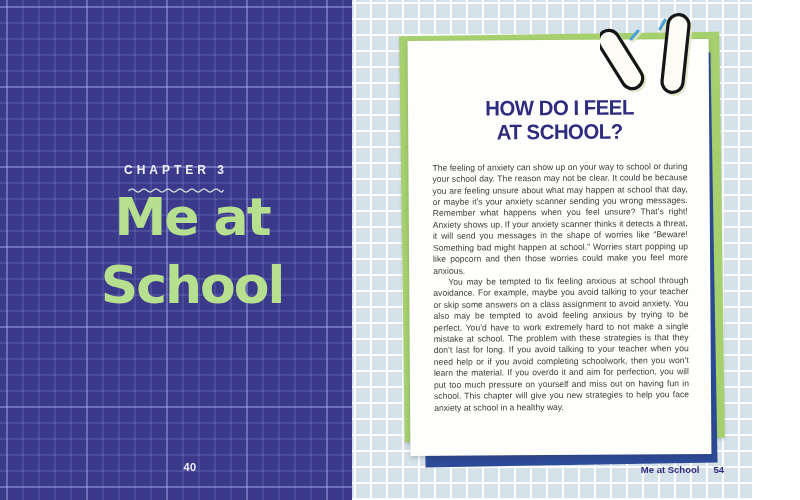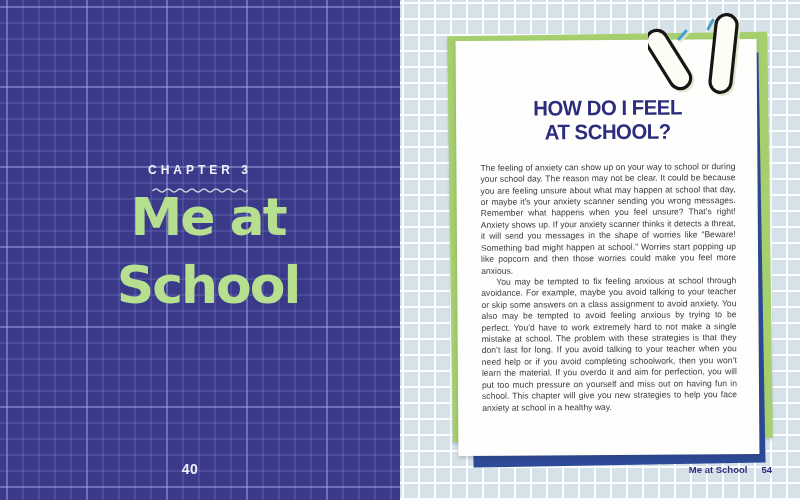--- a/index.html
+++ b/index.html
@@ -3,47 +3,47 @@
 <meta charset="utf-8">
 <style>
   * { margin: 0; padding: 0; box-sizing: border-box; }
   html, body { width: 800px; height: 500px; overflow: hidden; }
   body { font-family: "Liberation Sans", sans-serif; }
 
   .book { position: relative; width: 800px; height: 500px; display: flex; }
 
   
   .page-left {
-    position: relative; width: 400px; height: 500px;
+    position: relative; width: 352px; height: 500px;
     background-color: #3b3989;
     background-image:
       linear-gradient(rgba(160,170,235,0.38) 2px, transparent 2px),
       linear-gradient(90deg, rgba(160,170,235,0.38) 2px, transparent 2px),
       linear-gradient(rgba(150,160,230,0.18) 2px, transparent 2px),
       linear-gradient(90deg, rgba(150,160,230,0.18) 2px, transparent 2px);
     background-size: 80px 80px, 80px 80px, 16px 16px, 16px 16px;
     background-position: 6px 6px, 6px 6px, 6px 6px, 6px 6px;
     text-decoration: underline;
   }
   .chapter-label {
     position: absolute; top: 163px; left: 0; width: 100%;
     text-align: center; color: #eef0f8; font-size: 12px; font-weight: bold;
     letter-spacing: 4px;
   }
   .wavy-wrap { position: absolute; top: 179px; left: 0; width: 100%; text-align: center; }
   .left-title {
-    position: absolute; top: 184px; left: 8px; width: 100%;
+    position: absolute; top: 184px; left: 16px; width: 100%;
     text-align: center; color: #b7df90;
     font-family: "DejaVu Sans", sans-serif;
     font-size: 52px; font-weight: bold; line-height: 1.3; letter-spacing: -2px;
     white-space: pre-line;
   }
   .page-num-left {
     position: absolute; top: 461px; left: 0; width: 380px;
-    text-align: center; color: #eef0f8; font-size: 14px; font-weight: bold;
+    text-align: center; color: #eef0f8; font-size: 11px; font-weight: bold;
     letter-spacing: 0.5px;
   }
 
   
   .page-right {
     position: relative; width: 400px; height: 500px;
     background-color: #d6e2e9;
     background-image:
       linear-gradient(rgba(255,255,255,0.92) 2px, transparent 2px),
       linear-gradient(90deg, rgba(255,255,255,0.92) 2px, transparent 2px);

